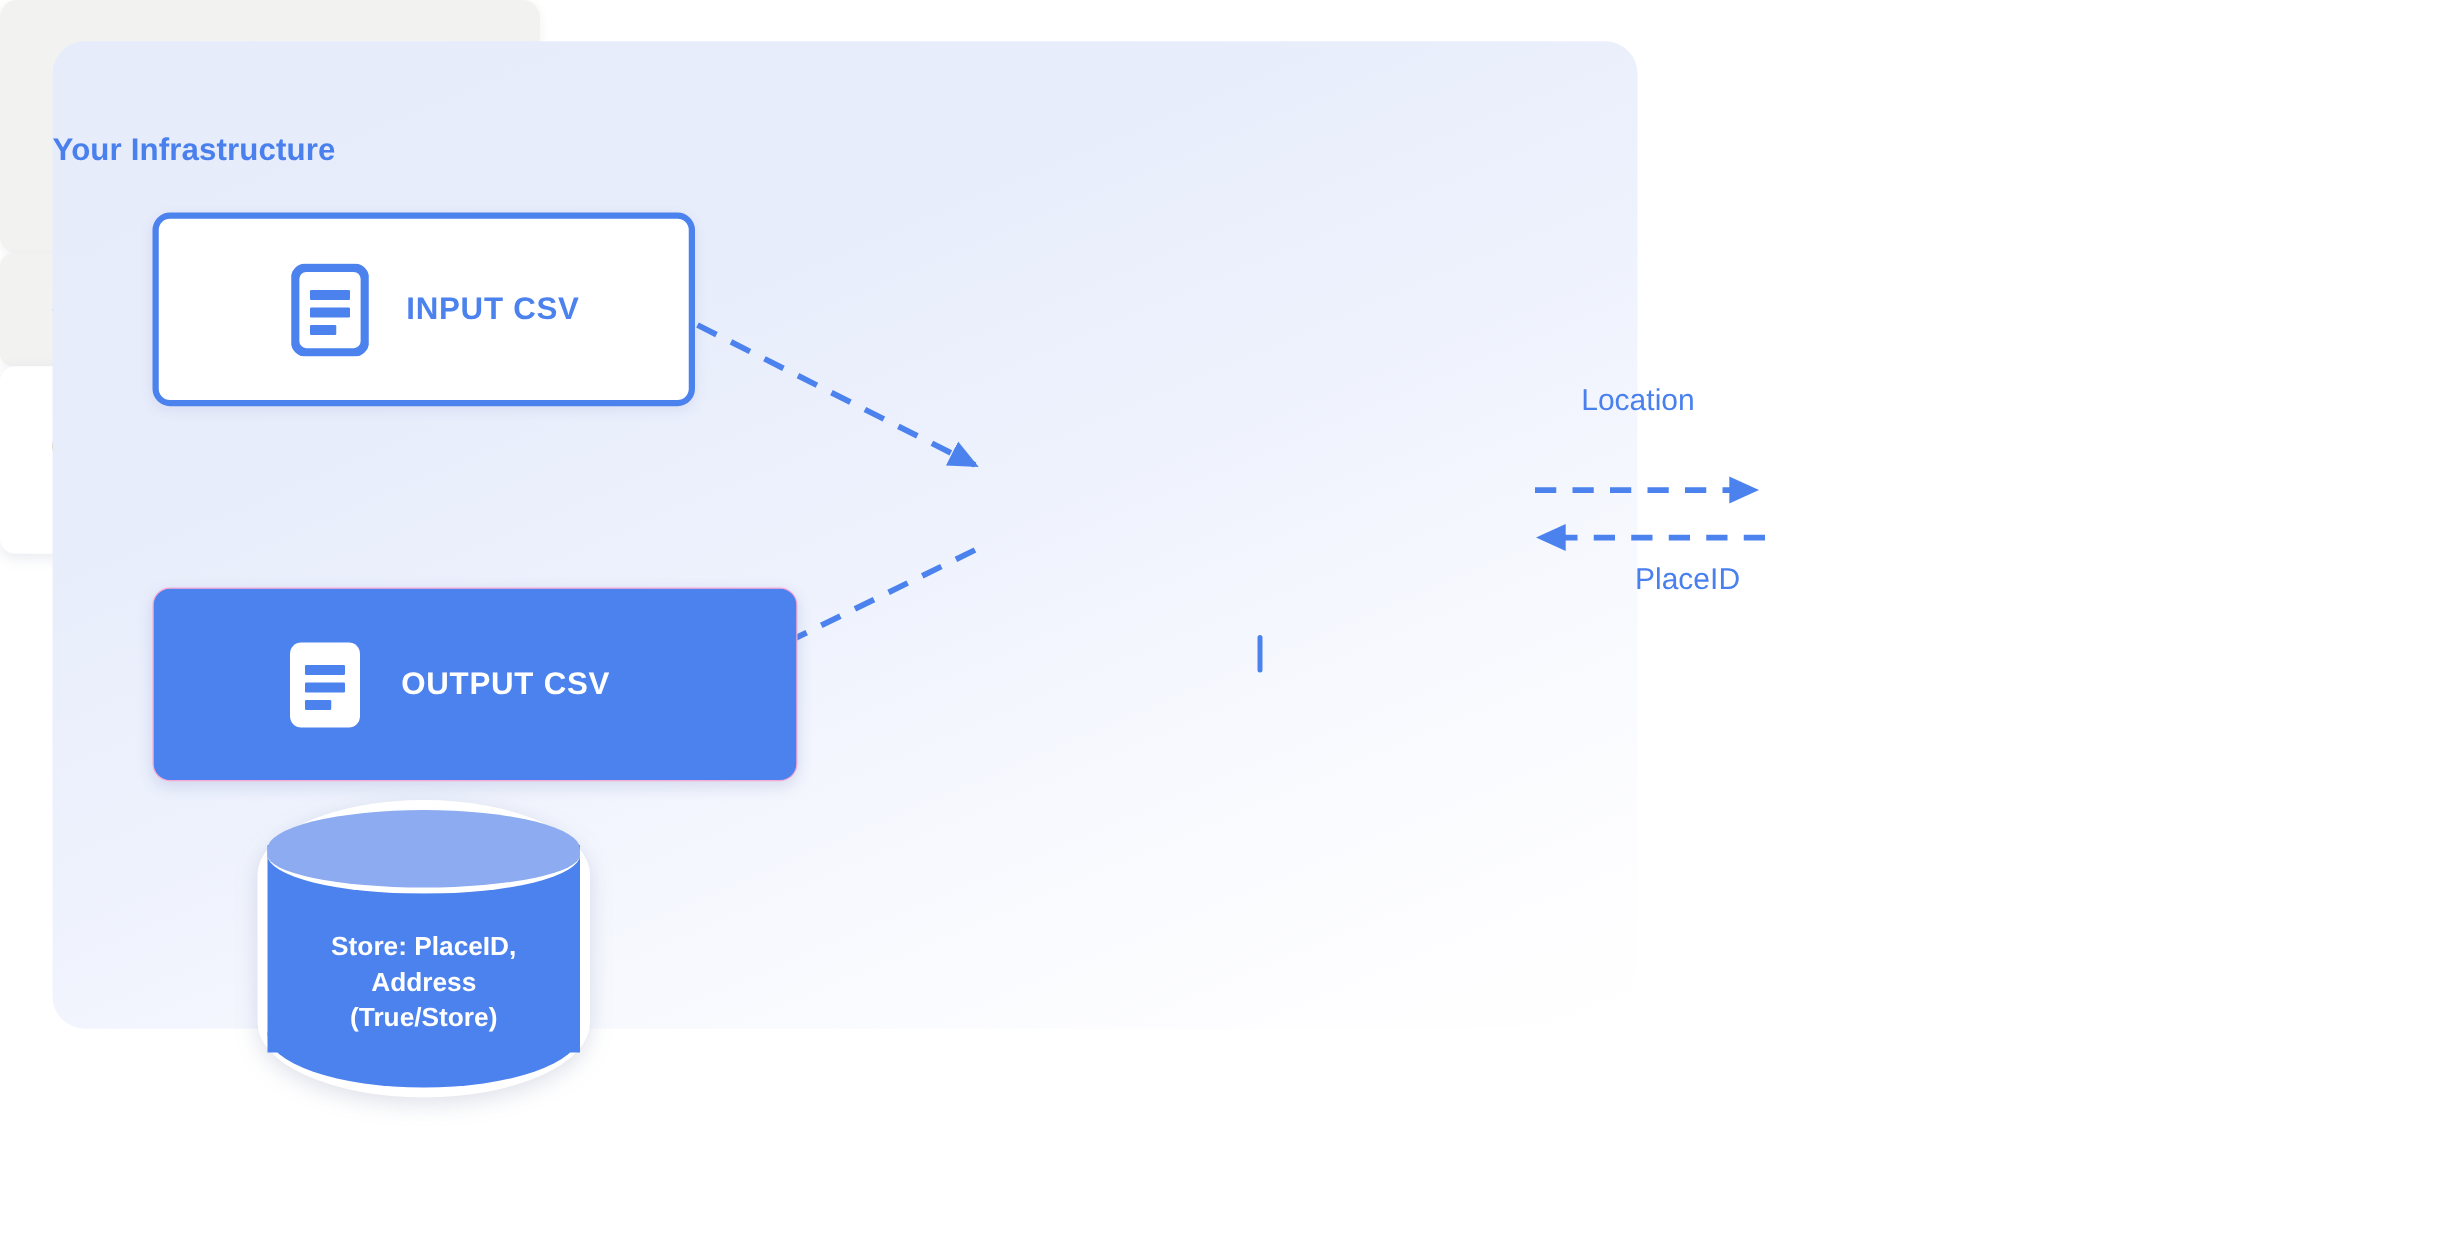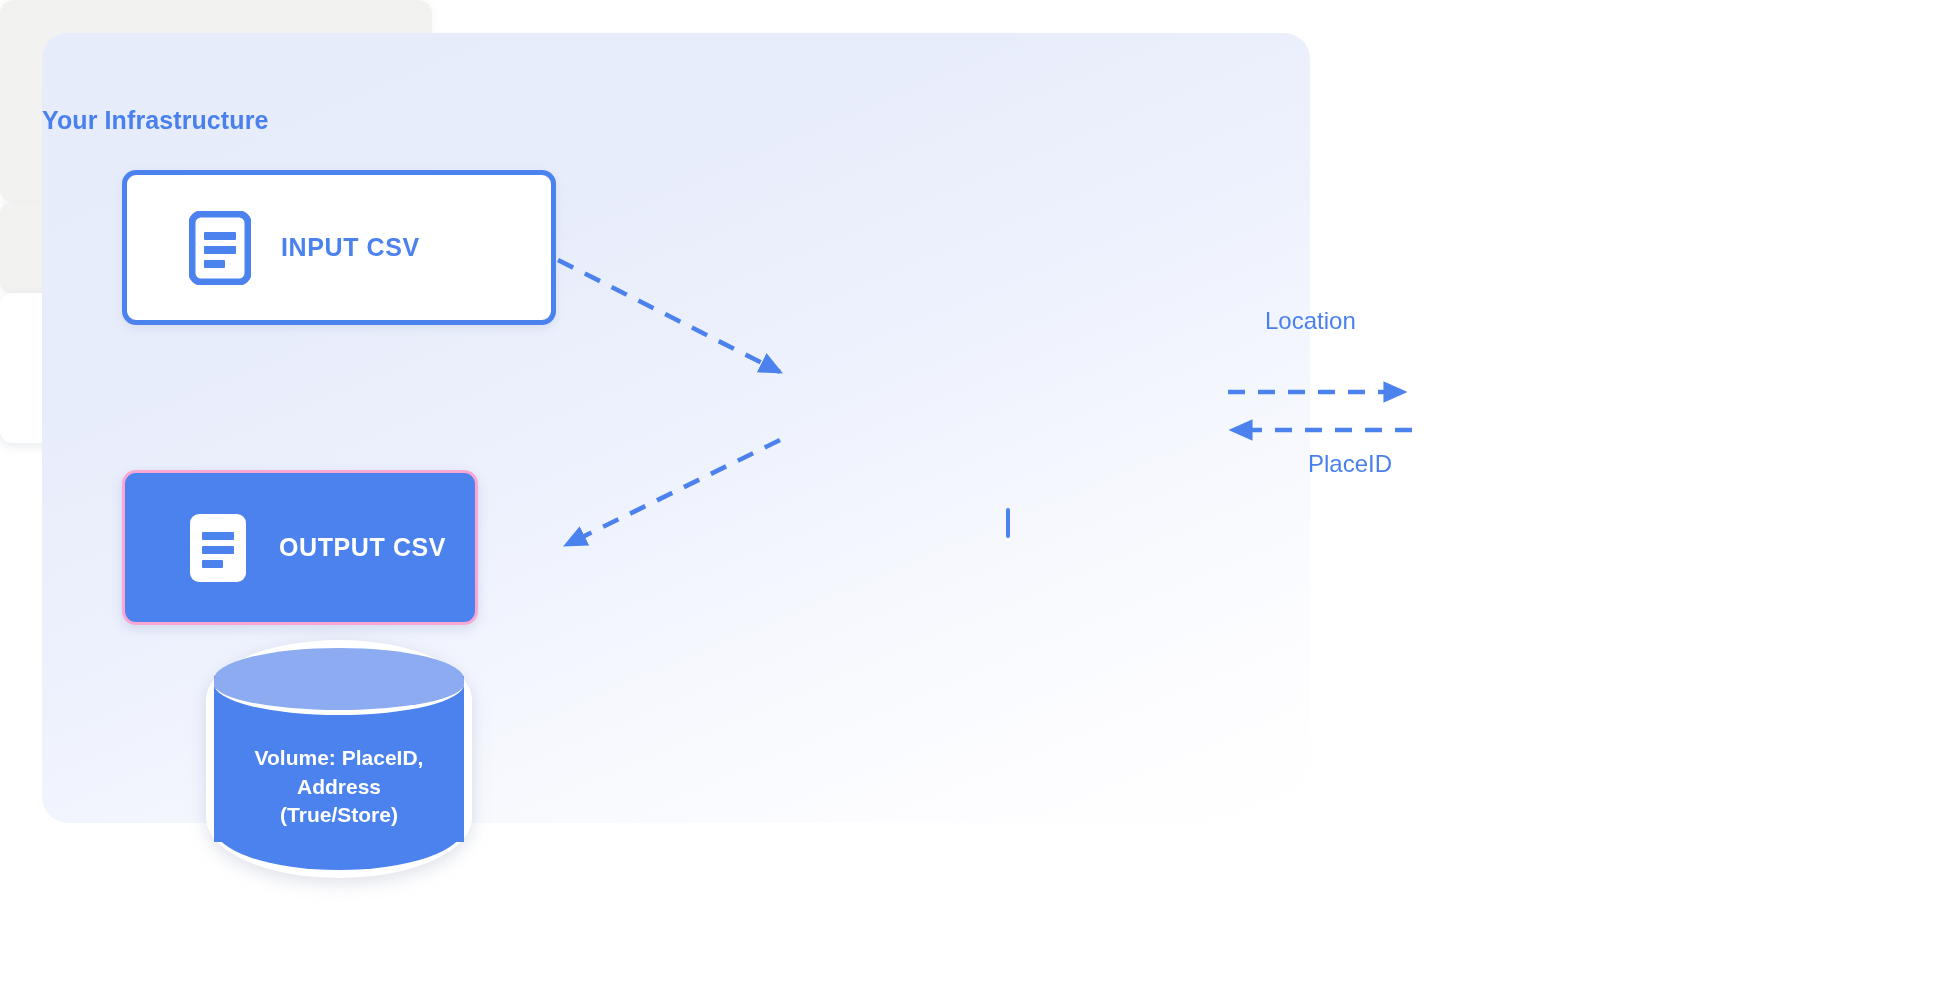--- a/index.html
+++ b/index.html
@@ -46,20 +46,21 @@
     letter-spacing: .1px;
   }
 
   
   .card {
     position: absolute;
     box-sizing: border-box;
     display: flex;
     align-items: center;
     border-radius: 14px;
+    padding-left: 44px;
   }
 
   
   #card-input {
     left: 122px;
     top: 170px;
     width: 434px;
     height: 155px;
     background: #ffffff;
     border: 5px solid #4c82ed;
@@ -69,24 +70,24 @@
     color: #4c82ed;
     font-size: 25px;
     font-weight: bold;
     letter-spacing: .6px;
   }
 
   
   #card-output {
     left: 122px;
     top: 470px;
-    width: 356px;
+    width: 516px;
     height: 155px;
     background: #4c82ed;
-    border: 3px solid #f9a8d4;
+    border: 1px solid #f9a8d4;
     box-shadow: 0 4px 12px rgba(60,90,160,.16);
   }
   #card-output .lbl {
     color: #ffffff;
     font-size: 25px;
     font-weight: bold;
     letter-spacing: .6px;
   }
 
   
@@ -350,19 +351,19 @@
     </svg>
     <span class="lbl">Address Validation API</span>
   </div>
 
   <div id="datastore">
     <div class="cyl-shadow"></div>
     <div class="cyl-body"></div>
     <div class="cyl-bottom"></div>
     <div class="cyl-top"></div>
     <div class="cyl-label">
-      <div>Volume: PlaceID,</div>
+      <div>Store: PlaceID,</div>
       <div>Address</div>
       <div>(True/Store)</div>
     </div>
   </div>
 
 </div>
 
 </body></html>

